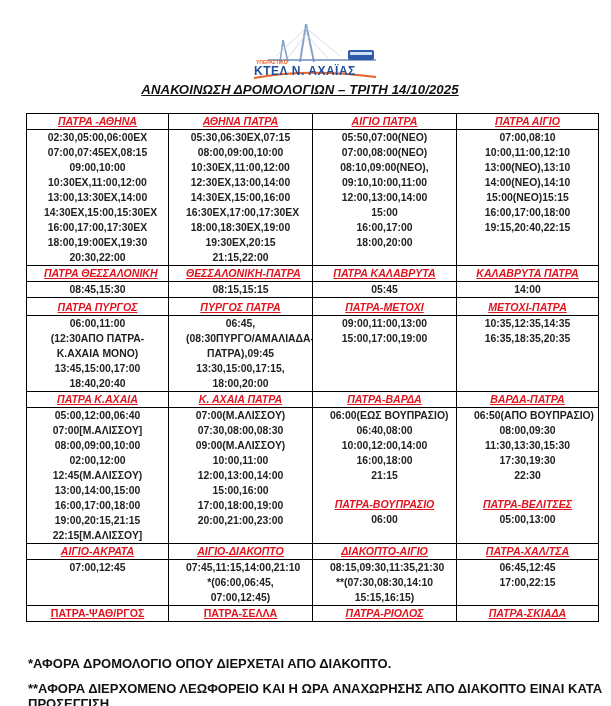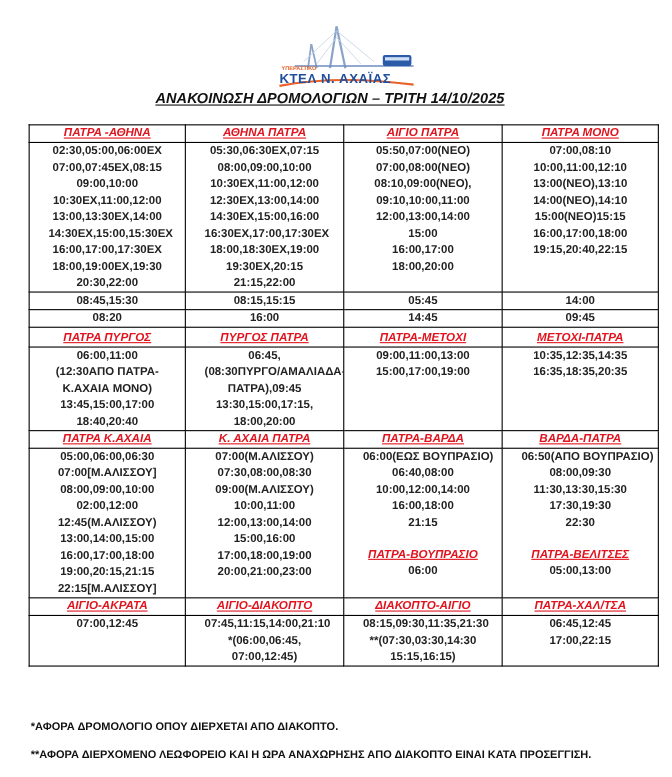--- a/index.html
+++ b/index.html
@@ -13,21 +13,21 @@
   table.sched { position: absolute; left: 26px; top: 113px; width: 572px;
                 border-collapse: collapse; table-layout: fixed; }
   table.sched td { border: 1px solid #000; text-align: center; vertical-align: top;
                    font-size: 10.4px; font-weight: bold; line-height: 15px; padding: 0 17px;
                    color: #222; overflow: hidden; white-space: nowrap; }
   .hd { color: #e0141e; font-style: italic; text-decoration: underline; font-weight: bold;
         font-size: 10.6px; line-height: 15px; }
   .hd.upright { font-style: normal; }
   .line { display: block; }
   .gap { display: block; height: 14px; }
-  .foot { position: absolute; left: 28px; font-size: 10px; font-weight: bold; color: #111; }
+  .foot { position: absolute; left: 28px; font-size: 13px; font-weight: bold; color: #111; }
 </style>
 </head>
 <body>
 
 <div class="logo">
   <svg viewBox="0 0 130 64">
 
     <line x1="58" y1="4" x2="52" y2="42" stroke="#8aa4c8" stroke-width="2"></line>
     <line x1="58" y1="4" x2="66" y2="42" stroke="#8aa4c8" stroke-width="2"></line>
     <line x1="35" y1="20" x2="32" y2="42" stroke="#8aa4c8" stroke-width="1.6"></line>
@@ -55,21 +55,21 @@
       <col style="width:144px">
       <col style="width:144px">
       <col style="width:142px">
   </colgroup>
 
   <tbody>
       <tr>
     <td><span class="hd">ΠΑΤΡΑ -ΑΘΗΝΑ</span></td>
     <td><span class="hd">ΑΘΗΝΑ ΠΑΤΡΑ</span></td>
     <td><span class="hd">ΑΙΓΙΟ ΠΑΤΡΑ</span></td>
-    <td><span class="hd">ΠΑΤΡΑ ΜΟΝΟ</span></td>
+    <td><span class="hd">ΠΑΤΡΑ ΑΙΓΙΟ</span></td>
   </tr>
   <tr style="height:135px">
     <td>
           <span class="line">02:30,05:00,06:00ΕΧ</span>
           <span class="line">07:00,07:45ΕΧ,08:15</span>
           <span class="line">09:00,10:00</span>
           <span class="line">10:30ΕΧ,11:00,12:00</span>
           <span class="line">13:00,13:30ΕΧ,14:00</span>
           <span class="line">14:30ΕΧ,15:00,15:30ΕΧ</span>
           <span class="line">16:00,17:00,17:30ΕΧ</span>
@@ -102,48 +102,40 @@
           <span class="line">10:00,11:00,12:10</span>
           <span class="line">13:00(ΝΕΟ),13:10</span>
           <span class="line">14:00(ΝΕΟ),14:10</span>
           <span class="line">15:00(ΝΕΟ)15:15</span>
           <span class="line">16:00,17:00,18:00</span>
           <span class="line">19:15,20:40,22:15</span>
         </td>
   </tr>
 
   <tr>
+    <td><span class="hd">ΠΑΤΡΑ ΘΕΣΣΑΛΟΝΙΚΗ</span></td>
+    <td><span class="hd">ΘΕΣΣΑΛΟΝΙΚΗ-ΠΑΤΡΑ</span></td>
+    <td><span class="hd">ΠΑΤΡΑ ΚΑΛΑΒΡΥΤΑ</span></td>
+    <td><span class="hd">ΚΑΛΑΒΡΥΤΑ ΠΑΤΡΑ</span></td>
+  </tr>
+  <tr>
     <td>
           <span class="line">08:45,15:30</span>
         </td>
     <td>
           <span class="line">08:15,15:15</span>
         </td>
     <td>
           <span class="line">05:45</span>
         </td>
     <td>
           <span class="line">14:00</span>
         </td>
   </tr>
 
-  <tr>
-    <td>
-          <span class="line">08:20</span>
-        </td>
-    <td>
-          <span class="line">16:00</span>
-        </td>
-    <td>
-          <span class="line">14:45</span>
-        </td>
-    <td>
-          <span class="line">09:45</span>
-        </td>
-  </tr>
 
   <tr style="height:18px">
     <td style="vertical-align:bottom"><span class="hd">ΠΑΤΡΑ ΠΥΡΓΟΣ</span></td>
     <td style="vertical-align:bottom"><span class="hd">ΠΥΡΓΟΣ ΠΑΤΡΑ</span></td>
     <td style="vertical-align:bottom"><span class="hd">ΠΑΤΡΑ-ΜΕΤΟΧΙ</span></td>
     <td style="vertical-align:bottom"><span class="hd">ΜΕΤΟΧΙ-ΠΑΤΡΑ</span></td>
   </tr>
   <tr style="height:72px">
     <td>
           <span class="line">06:00,11:00</span>
@@ -170,21 +162,21 @@
   </tr>
 
   <tr>
     <td><span class="hd">ΠΑΤΡΑ Κ.ΑΧΑΙΑ</span></td>
     <td><span class="hd">Κ. ΑΧΑΙΑ ΠΑΤΡΑ</span></td>
     <td><span class="hd">ΠΑΤΡΑ-ΒΑΡΔΑ</span></td>
     <td><span class="hd">ΒΑΡΔΑ-ΠΑΤΡΑ</span></td>
   </tr>
   <tr style="height:134px">
     <td>
-          <span class="line">05:00,06:00,06:30</span>
+          <span class="line">05:00,12:00,06:40</span>
           <span class="line">07:00[Μ.ΑΛΙΣΣΟΥ]</span>
           <span class="line">08:00,09:00,10:00</span>
           <span class="line">02:00,12:00</span>
           <span class="line">12:45(Μ.ΑΛΙΣΣΟΥ)</span>
           <span class="line">13:00,14:00,15:00</span>
           <span class="line">16:00,17:00,18:00</span>
           <span class="line">19:00,20:15,21:15</span>
           <span class="line">22:15[Μ.ΑΛΙΣΣΟΥ]</span>
         </td>
     <td>
@@ -237,26 +229,32 @@
     <td>
           <span class="line">07:00,12:45</span>
         </td>
     <td>
           <span class="line">07:45,11:15,14:00,21:10</span>
           <span class="line">*(06:00,06:45,</span>
           <span class="line">07:00,12:45)</span>
         </td>
     <td>
           <span class="line">08:15,09:30,11:35,21:30</span>
-          <span class="line">**(07:30,03:30,14:30</span>
+          <span class="line">**(07:30,08:30,14:10</span>
           <span class="line">15:15,16:15)</span>
         </td>
     <td>
           <span class="line">06:45,12:45</span>
           <span class="line">17:00,22:15</span>
         </td>
   </tr>
 
+  <tr>
+    <td><span class="hd upright">ΠΑΤΡΑ-ΨΑΘ/ΡΓΟΣ</span></td>
+    <td><span class="hd upright">ΠΑΤΡΑ-ΣΕΛΛΑ</span></td>
+    <td><span class="hd">ΠΑΤΡΑ-ΡΙΟΛΟΣ</span></td>
+    <td><span class="hd">ΠΑΤΡΑ-ΣΚΙΑΔΑ</span></td>
+  </tr>
 </tbody>
   </table>
 
 <div class="foot" style="top:656px">*ΑΦΟΡΑ ΔΡΟΜΟΛΟΓΙΟ ΟΠΟΥ ΔΙΕΡΧΕΤΑΙ ΑΠΟ ΔΙΑΚΟΠΤΟ.</div>
 <div class="foot" style="top:681px">**ΑΦΟΡΑ ΔΙΕΡΧΟΜΕΝΟ ΛΕΩΦΟΡΕΙΟ ΚΑΙ Η ΩΡΑ ΑΝΑΧΩΡΗΣΗΣ ΑΠΟ ΔΙΑΚΟΠΤΟ ΕΙΝΑΙ ΚΑΤΑ ΠΡΟΣΕΓΓΙΣΗ.</div>
 
 </body></html>

